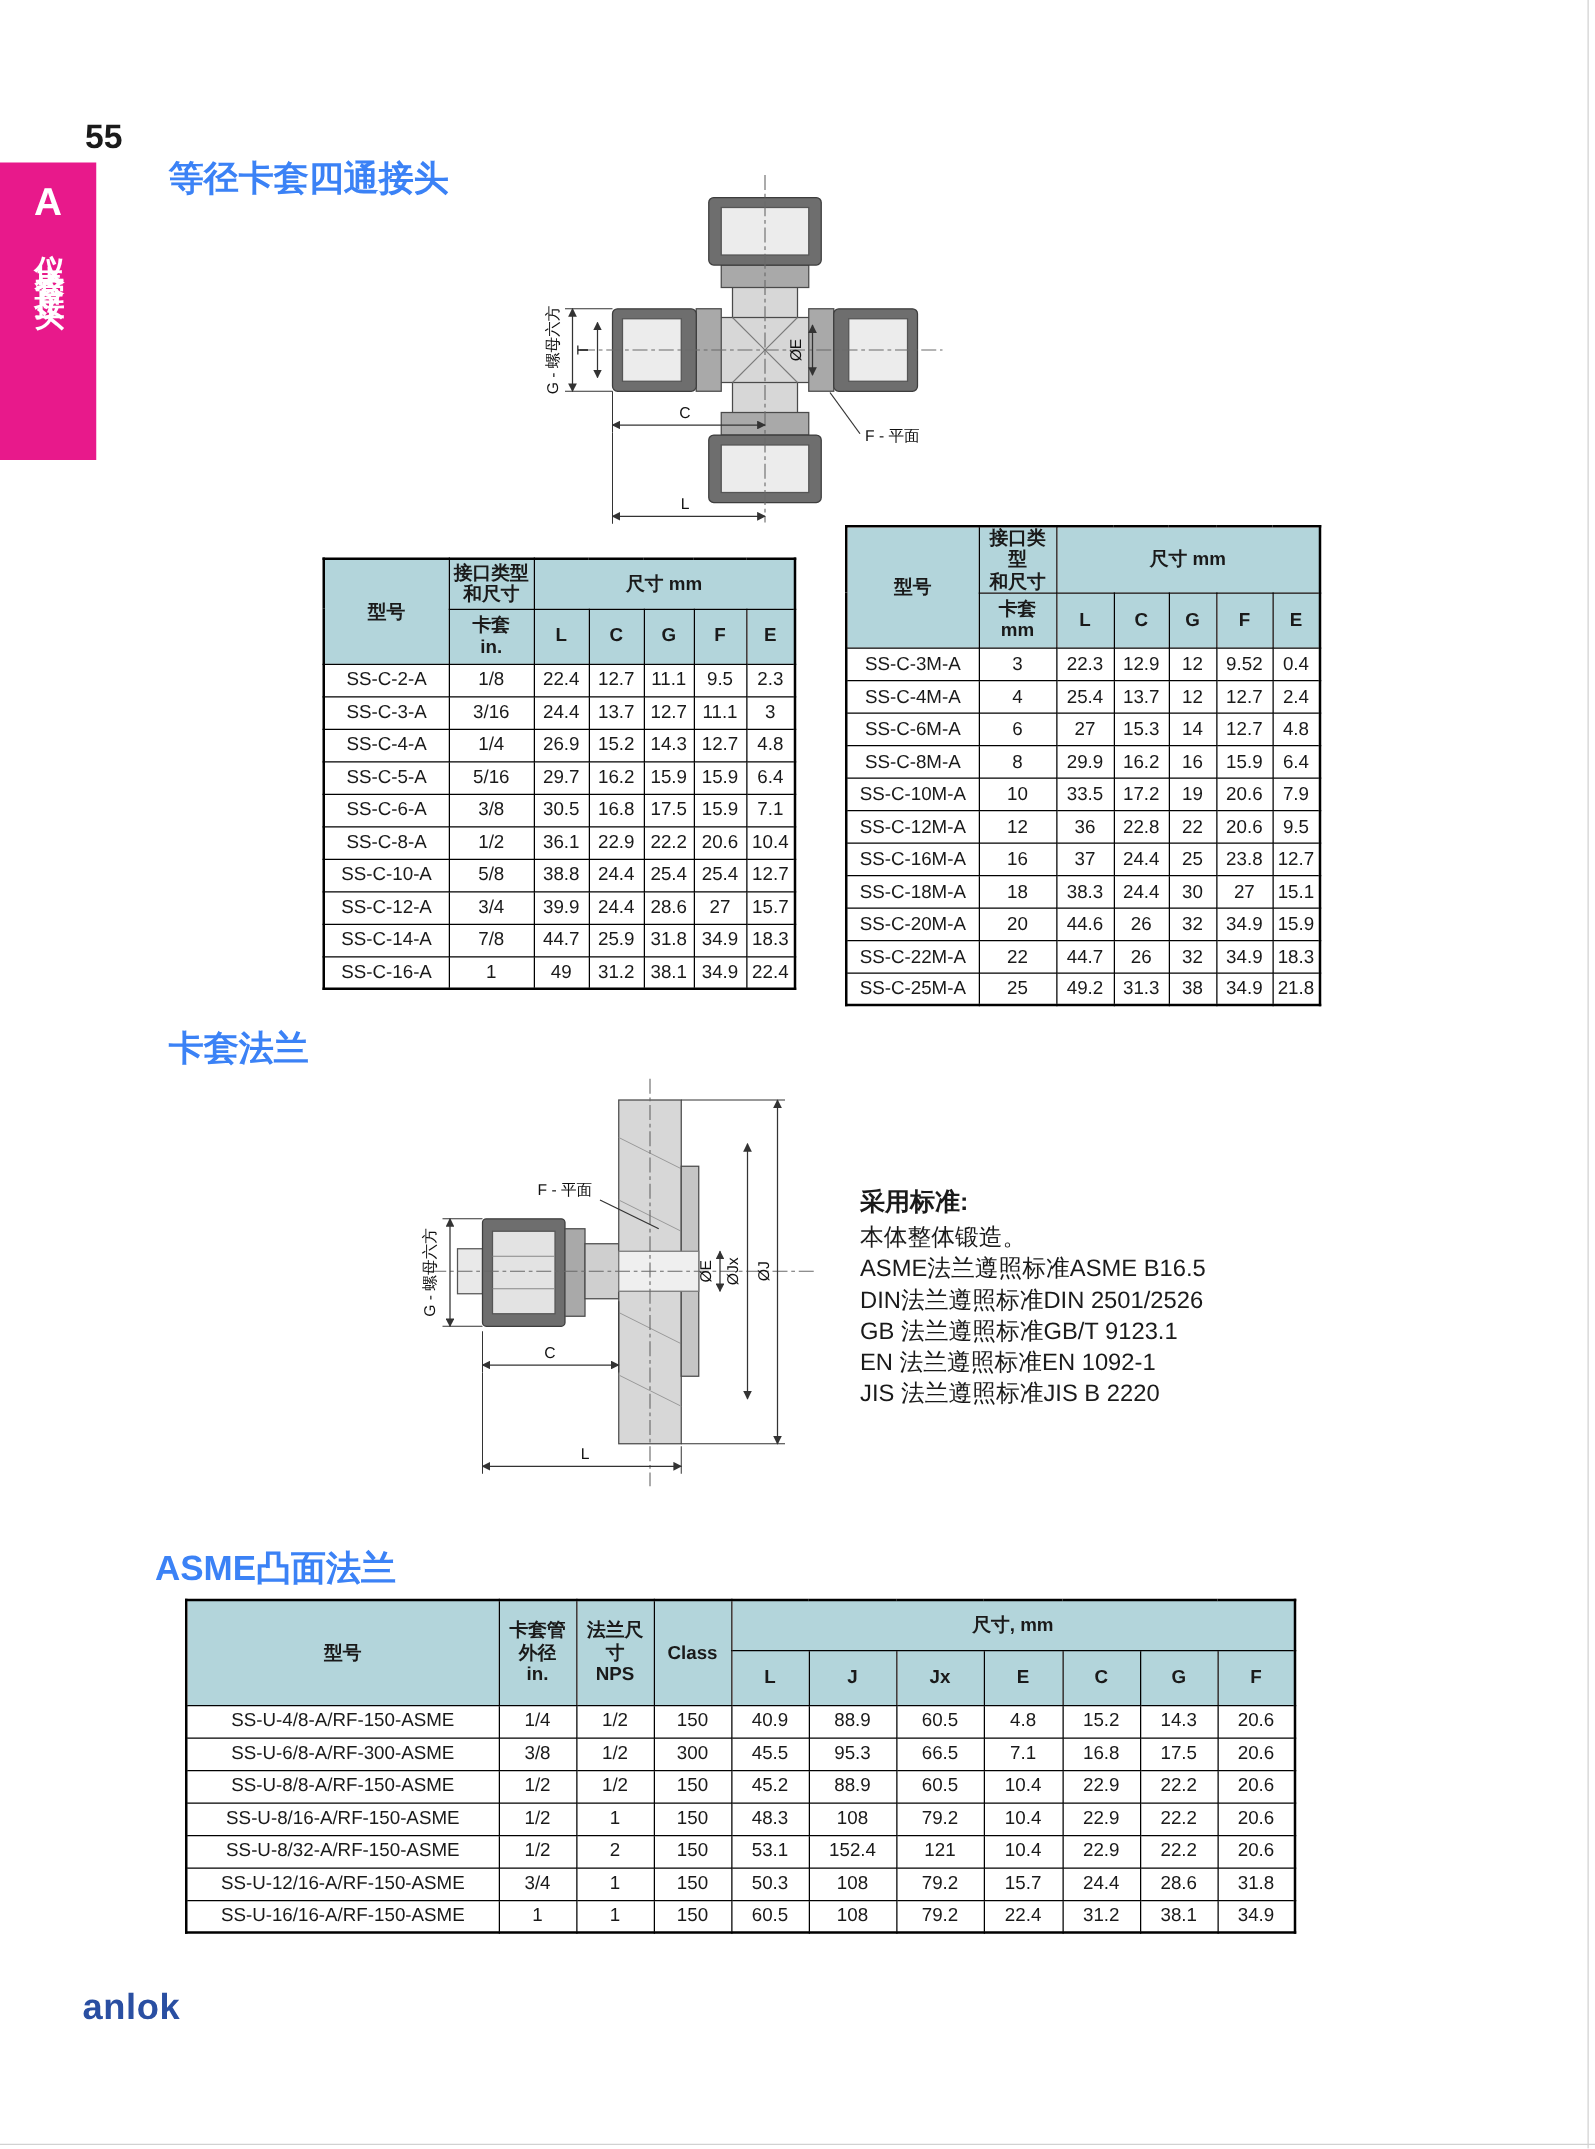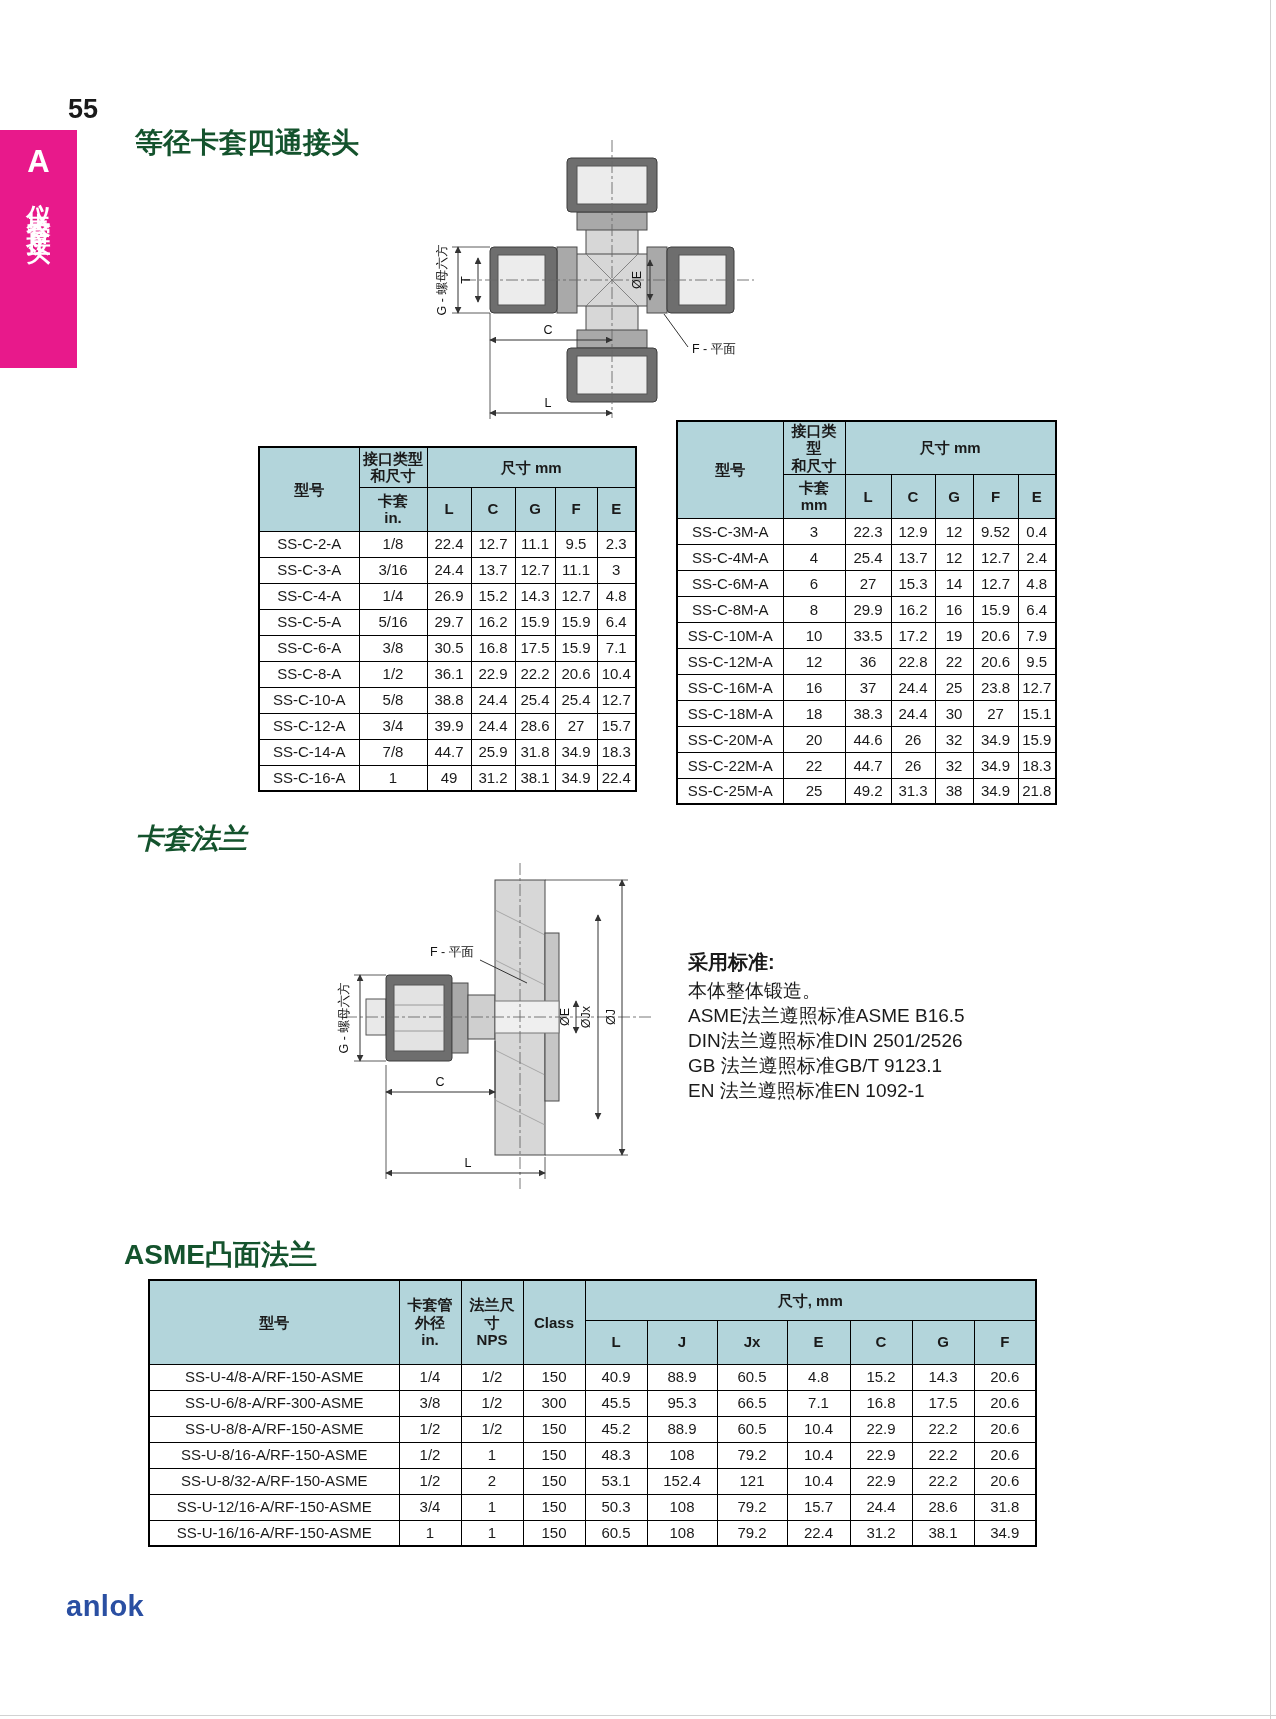--- a/index.html
+++ b/index.html
@@ -11,23 +11,23 @@
   .page-edge-h { position:absolute; left:0; bottom:3px; width:100%; height:1px; background:#d2d2d2; }
 
   .page-number { position:absolute; left:68px; top:62px; font-size:27px; font-weight:bold; color:#1a1a1a;margin-top:32px; }
 
   .side-tab { position:absolute; left:0; top:130px; width:77px; height:238px; background:#E8198B;
               color:#fff; display:flex; flex-direction:column; align-items:center; padding-top:14px; }
   .tab-letter { font-size:31px; font-weight:bold; line-height:1.15; }
   .tab-label { writing-mode:vertical-rl; text-orientation:upright; font-size:24px; font-weight:bold;
                letter-spacing:9px; margin-top:4px; }
 
-  .section-title { position:absolute; font-size:28px; font-weight:bold; color:#14532d; white-space:nowrap; }
+  .section-title { position:absolute; font-size:28px; font-weight:bold; color:#3b82f6; white-space:nowrap; }
   .t1 { left:135px; top:124px; }
-  .t2 { left:135px; top:820px;font-style:italic; }
+  .t2 { left:135px; top:820px; }
   .t3 { left:124px; top:1236px; }
 
   .diag { position:absolute; }
   .diag-cross  { left:436px; top:132px; width:330px; height:292px; }
   .diag-flange { left:330px; top:855px; width:330px; height:340px; }
   .diag .cl   { stroke:#6a6a6a; stroke-width:0.9; stroke-dasharray:12 3 3 3; fill:none; }
   .diag .dim  { stroke:#333; stroke-width:1; fill:none; }
   .diag .ext  { stroke:#333; stroke-width:0.8; fill:none; }
   .diag .ldr  { stroke:#333; stroke-width:1; fill:none; }
   .diag .dlab { font-size:12.5px; fill:#111; font-family:"Liberation Sans","DejaVu Sans",sans-serif; }
@@ -442,20 +442,21 @@
     <text class="dlab" x="285" y="162" text-anchor="middle" transform="rotate(-90 285 162)">ØJ</text>
   </svg>
 
   <div class="standards">
     <div class="std-heading">采用标准:</div>
     <div class="std-line">本体整体锻造。</div>
     <div class="std-line">ASME法兰遵照标准ASME B16.5</div>
     <div class="std-line">DIN法兰遵照标准DIN 2501/2526</div>
     <div class="std-line">GB 法兰遵照标准GB/T 9123.1</div>
     <div class="std-line">EN 法兰遵照标准EN 1092-1</div>
+    <div class="std-line">JIS 法兰遵照标准JIS B 2220</div>
   </div>
 
   <div class="section-title t3">ASME凸面法兰</div>
 
   <table class="spec tbl-asme">
     <colgroup>
       <col style="width:250px">
         <col style="width:62px">
         <col style="width:62px">
         <col style="width:62px">

